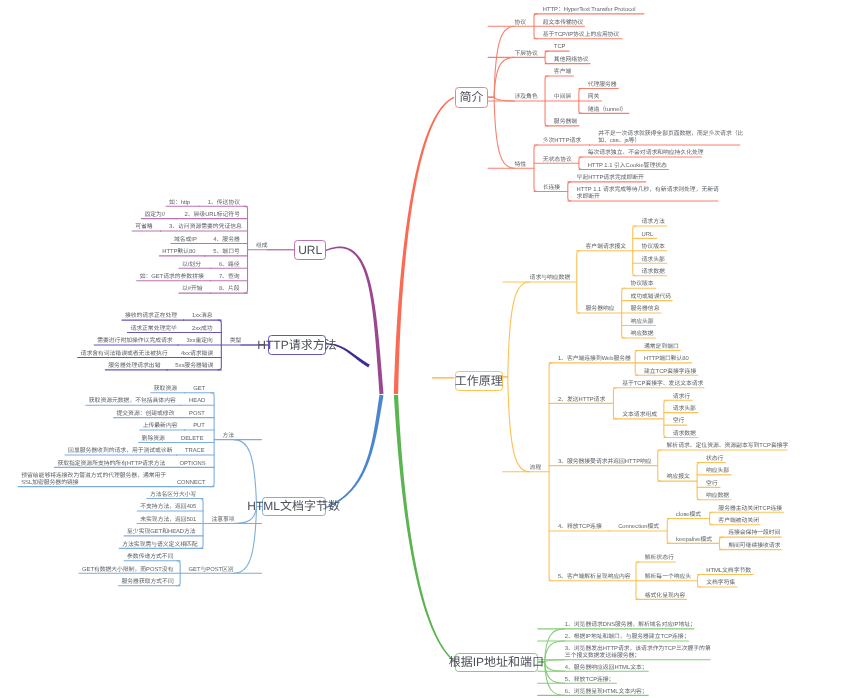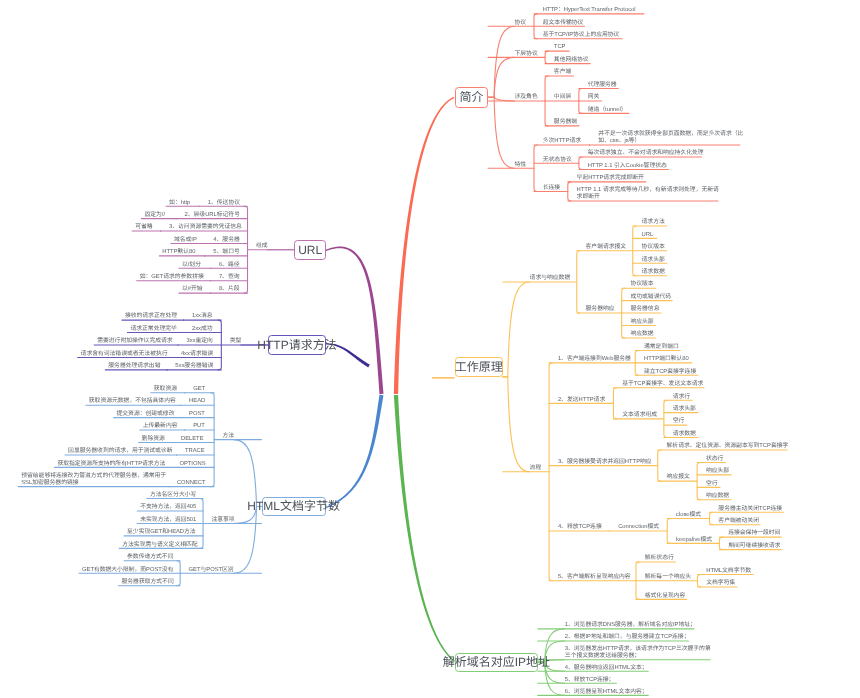--- a/index.html
+++ b/index.html
@@ -245,25 +245,25 @@
     </div>
 <div class="node lvl1" style="left:294.2px;top:239.6px;width:32.0px;height:20.1px;border-color:#bb74b0;">
       <span>URL</span>
     </div>
 <div class="node lvl1" style="left:268.0px;top:334.8px;width:58.0px;height:20.5px;border-color:#6655b9;">
       <span>HTTP请求方法</span>
     </div>
 <div class="node lvl1" style="left:261.5px;top:496.9px;width:64.4px;height:19.2px;border-color:#7facdf;">
       <span>HTML文档字节数</span>
     </div>
-<div class="node lvl1" style="left:454.6px;top:357px;width:48.2px;height:19.5px;border-color:#fcc157;">
+<div class="node lvl1" style="left:454.6px;top:371px;width:48.2px;height:19.5px;border-color:#fcc157;">
       <span>工作原理</span>
     </div>
 <div class="node lvl1" style="left:455.0px;top:652.5px;width:82.8px;height:19.2px;border-color:#84cd78;">
-      <span>解析域名对应IP地址</span>
+      <span>根据IP地址和端口</span>
     </div>
 <div class="tx r" style="left:514.50px;top:19.57px;">协议</div>
 <div class="tx r" style="left:542.78px;top:7.13px;">HTTP：HyperText Transfer Protocol</div>
 <div class="tx r" style="left:542.78px;top:19.57px;">超文本传输协议</div>
 <div class="tx r" style="left:542.78px;top:32.02px;">基于TCP/IP协议上的应用协议</div>
 <div class="tx r" style="left:514.50px;top:50.70px;">下层协议</div>
 <div class="tx r" style="left:553.86px;top:44.47px;">TCP</div>
 <div class="tx r" style="left:553.86px;top:56.92px;">其他网络协议</div>
 <div class="tx r" style="left:514.50px;top:94.27px;">涉及角色</div>
 <div class="tx r" style="left:553.86px;top:69.37px;">客户端</div>

